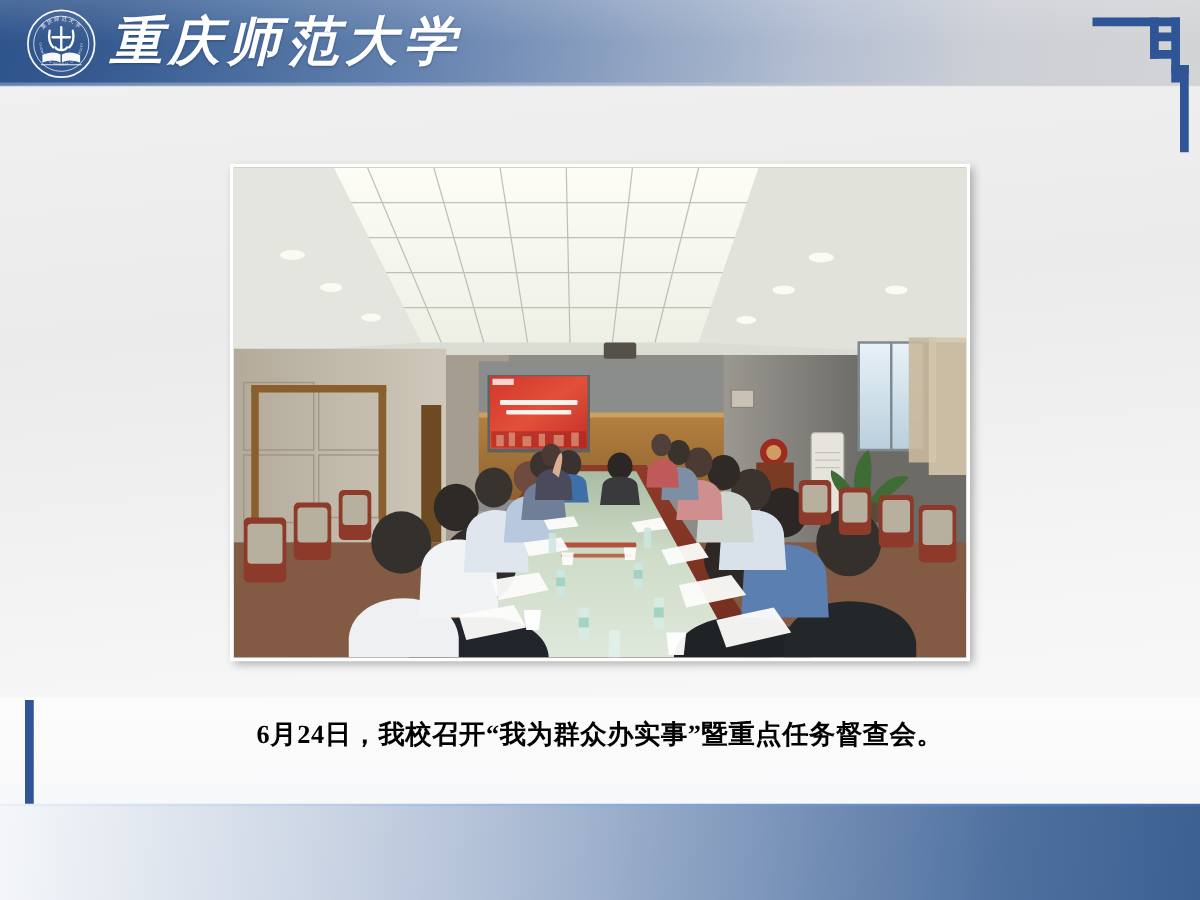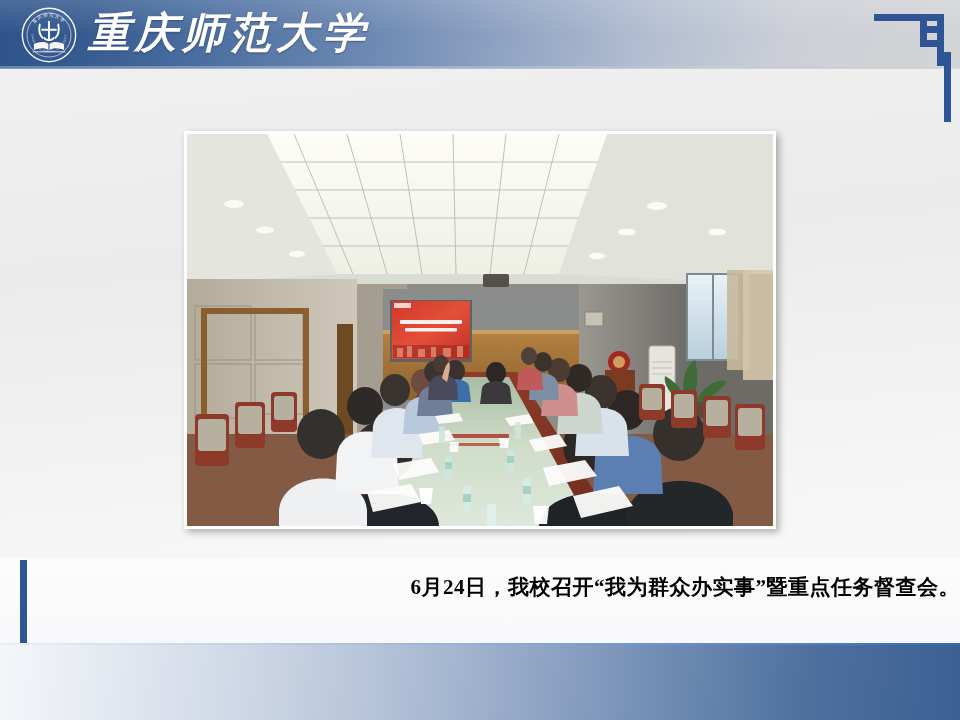--- a/index.html
+++ b/index.html
@@ -131,21 +131,21 @@
     top: 558px;
     width: 960px;
     height: 88px;
     background: linear-gradient(180deg, #fcfcfd 0%, #fafafb 60%, #f7f8fa 100%);
   }
   .caption-text {
     position: absolute;
     left: 0;
     top: 573px;
     width: 960px;
-    text-align: right;
+    text-align: center;
     color: #000000;
     font-family: "Liberation Serif", "DejaVu Serif", serif;
     font-size: 21px;
     font-weight: bold;
     letter-spacing: 0.5px;
     white-space: nowrap;
   }
 
   
   .bottom-band {

